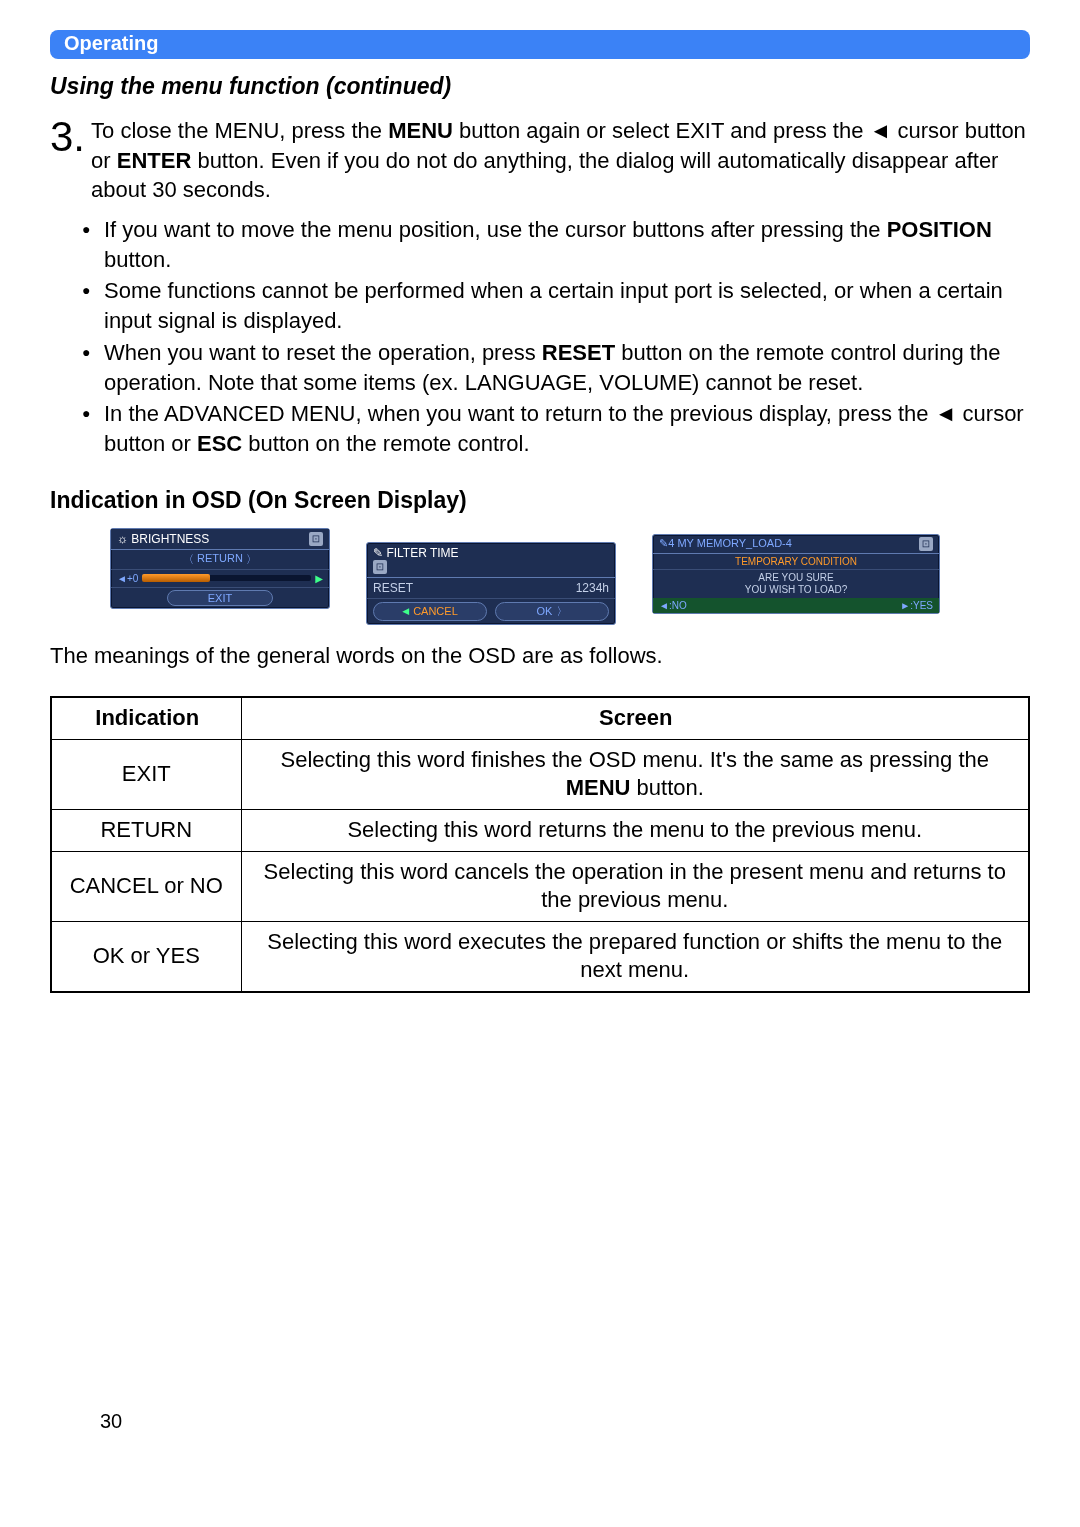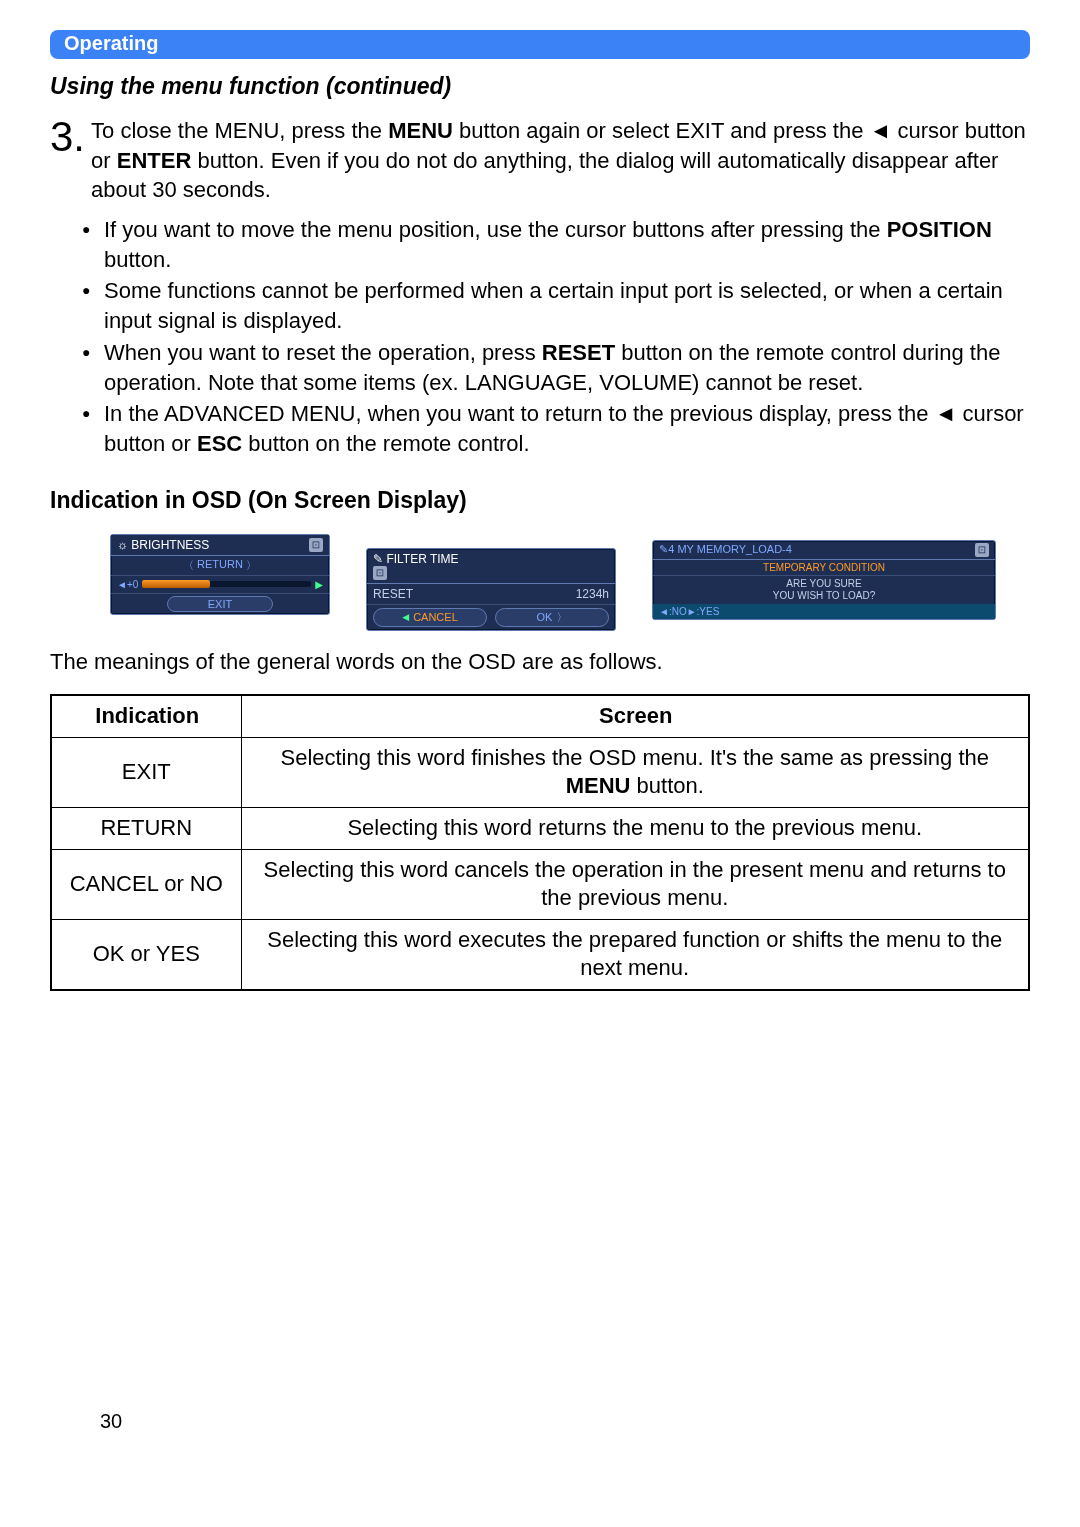--- a/index.html
+++ b/index.html
@@ -12,21 +12,21 @@
   .step { display: flex; margin-bottom: 10px; }
   .step-num { font-size: 42px; line-height: 1; margin-right: 6px; font-family: Arial, sans-serif; }
   .step-body { flex: 1; line-height: 1.35; }
   
   .bullets { margin-left: 32px; margin-top: 10px; }
   .bullets li { list-style: none; position: relative; padding-left: 22px; line-height: 1.35; margin-bottom: 2px; }
   .bullets li::before { content: "●"; position: absolute; left: 0; top: 0; font-size: 14px; line-height: 28px; }
   
   b { font-weight: bold; }
   
-  .heading { font-weight: bold; font-size: 23px; margin-top: 28px; margin-bottom: 20px; }
+  .heading { font-weight: bold; font-size: 23px; margin-top: 28px; margin-bottom: 14px; }
   
   .osd-row { display: flex; gap: 36px; margin-left: 60px; margin-bottom: 16px; align-items: flex-start; }
   
   
   .osd { background: #1e2e52; border: 1px solid #5f7ab0; border-radius: 3px; color: #fff; font-size: 12px; font-family: Arial, sans-serif; box-shadow: 0 0 0 1px #0a1530 inset; }
   
   
   .osd-bright { width: 220px; }
   .osd-bright .hdr { display:flex; justify-content:space-between; padding: 3px 6px; background:#1e2e52; border-bottom:1px solid #5f7ab0; }
   .osd-bright .hdr .icon { width:14px; height:14px; border-radius:2px; background:#9aa8c4; display:flex; align-items:center; justify-content:center; color:#1e2e52; font-size:10px; }
@@ -44,29 +44,29 @@
   .osd-filter .hdr { display:flex; justify-content:space-between; padding:3px 6px; border-bottom:1px solid #5f7ab0;flex-direction:column; }
   .osd-filter .hdr .icon { width:14px; height:14px; border-radius:2px; background:#9aa8c4; display:flex; align-items:center; justify-content:center; color:#1e2e52; font-size:10px; }
   .osd-filter .body { padding:3px 6px; display:flex; justify-content:space-between; color:#c4d0e8; font-size:12px; border-bottom:1px solid #3a4d76; }
   .osd-filter .btns { padding:3px 6px; display:flex; gap:8px; }
   .osd-filter .btn { flex:1; background:#2a3d68; border:1px solid #5f7ab0; border-radius:10px; padding:1px 4px; display:flex; align-items:center; justify-content:center; gap:4px; font-size:11px; }
   .osd-filter .btn .tri { color:#3dff8a; font-size:9px; }
   .osd-filter .btn.cancel .lbl { color:#ff9a2a; }
   .osd-filter .btn.ok .lbl { color:#7fa8ff; }
   
   
-  .osd-mem { width: 344px; margin-top: 6px; }
+  .osd-mem { width: 288px; margin-top: 6px; }
   .osd-mem .hdr { display:flex; justify-content:space-between; padding:2px 6px; border-bottom:1px solid #5f7ab0; color:#7fa8ff; font-size:11px; }
   .osd-mem .hdr .icon { width:14px; height:14px; border-radius:2px; background:#9aa8c4; display:flex; align-items:center; justify-content:center; color:#1e2e52; font-size:10px; }
   .osd-mem .line { padding:2px 6px; text-align:center; color:#ff9a2a; font-size:10px; border-bottom:1px solid #3a4d76; }
   .osd-mem .line2 { padding:2px 6px; text-align:center; color:#c4d0e8; font-size:10px; line-height:1.2; }
-  .osd-mem .foot { padding:2px 6px; display:flex; background:#0c4a6e; }
+  .osd-mem .foot { padding:2px 6px; display:flex; background:#14532d;justify-content:space-between; }
   .osd-mem .foot span { color:#7fa8ff; font-size:10px; }
   
-  .lead { margin-bottom: 18px; line-height:1.35; }
+  .lead { margin-bottom: 26px; line-height:1.35; }
   
   table.meanings { width: 100%; border-collapse: collapse; border: 2px solid #000; }
   table.meanings th, table.meanings td { border: 1px solid #000; padding: 6px 10px; font-size: 22px; line-height:1.3;text-align:center; }
   table.meanings th { font-weight: bold; text-align: center; padding-left: 12px; }
   table.meanings td.ind { text-align: center; width: 190px; }
   
   .page-num { position: absolute; left: 50px; font-size: 20px; }
   .page-wrap { position: relative; height: 1527px; }
 </style>
 </head>

